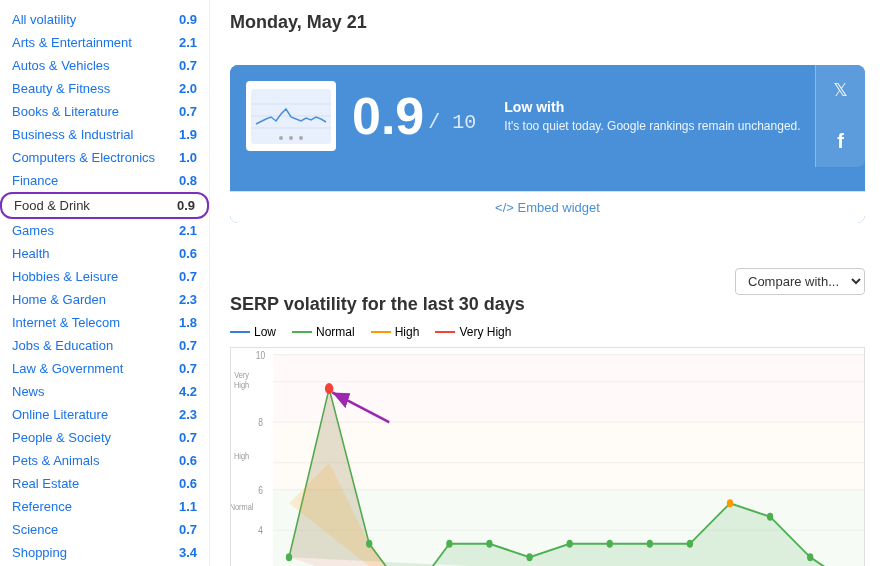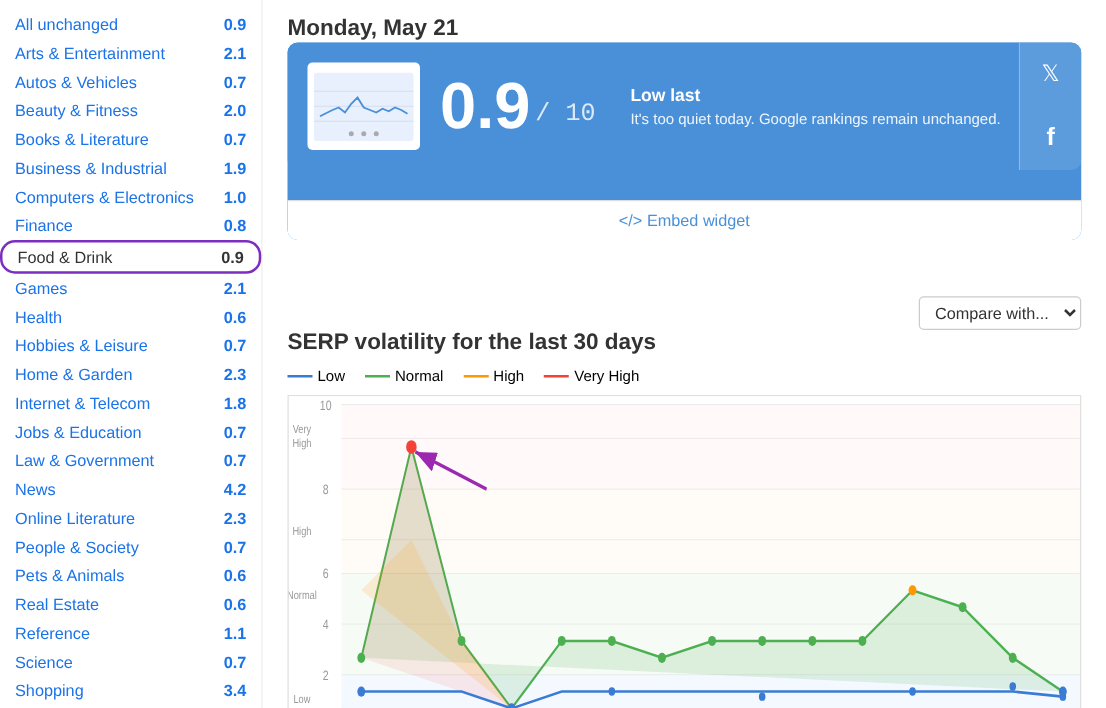--- a/index.html
+++ b/index.html
@@ -42,21 +42,21 @@
       flex: 1;
       padding: 12px 20px;
       overflow: auto;
     }
 
     
     .date-header {
       font-size: 18px;
       font-weight: bold;
       color: #333;
-      margin-bottom: 1px;
+      margin-bottom: 32px;
     }
 
     
     .score-card {
       background: #4a90d9;
       border-radius: 8px;
       padding: 16px;
       display: flex;
       align-items: center;
       margin-bottom: 24px;
@@ -191,21 +191,21 @@
     .chart-svg {
       width: 100%;
       height: 100%;
     }
   </style>
 </head>
 <body>
 
 <div class="sidebar">
 <div class="sidebar-item">
-      <span class="cat-name">All unchanged</span>
+      <span class="cat-name">All volatility</span>
       <span class="cat-value">0.9</span>
     </div>
     <div class="sidebar-item">
       <span class="cat-name">Arts &amp; Entertainment</span>
       <span class="cat-value">2.1</span>
     </div>
     <div class="sidebar-item">
       <span class="cat-name">Autos &amp; Vehicles</span>
       <span class="cat-value">0.7</span>
     </div>
@@ -317,21 +317,21 @@
           <circle cx="30" cy="49" r="2" fill="#aaa"></circle>
           <circle cx="40" cy="49" r="2" fill="#aaa"></circle>
           <circle cx="50" cy="49" r="2" fill="#aaa"></circle>
         </svg>
       </div>
       <div style="display:flex; align-items:flex-end; margin-right:12px;">
         <span class="score-number">0.9</span>
         <span class="score-denom">/ 10</span>
       </div>
       <div class="score-text">
-        <div class="score-label">Low last</div>
+        <div class="score-label">Low with</div>
         <div class="score-desc">It's too quiet today. Google rankings remain unchanged.</div>
       </div>
       <div class="social-buttons">
         <span class="social-btn">𝕏</span>
         <span class="social-btn" style="font-weight:bold; font-size:20px;">f</span>
       </div>
     </div>
     <div class="embed-footer">
       <a href="#">&lt;/&gt; Embed widget</a>
     </div>

